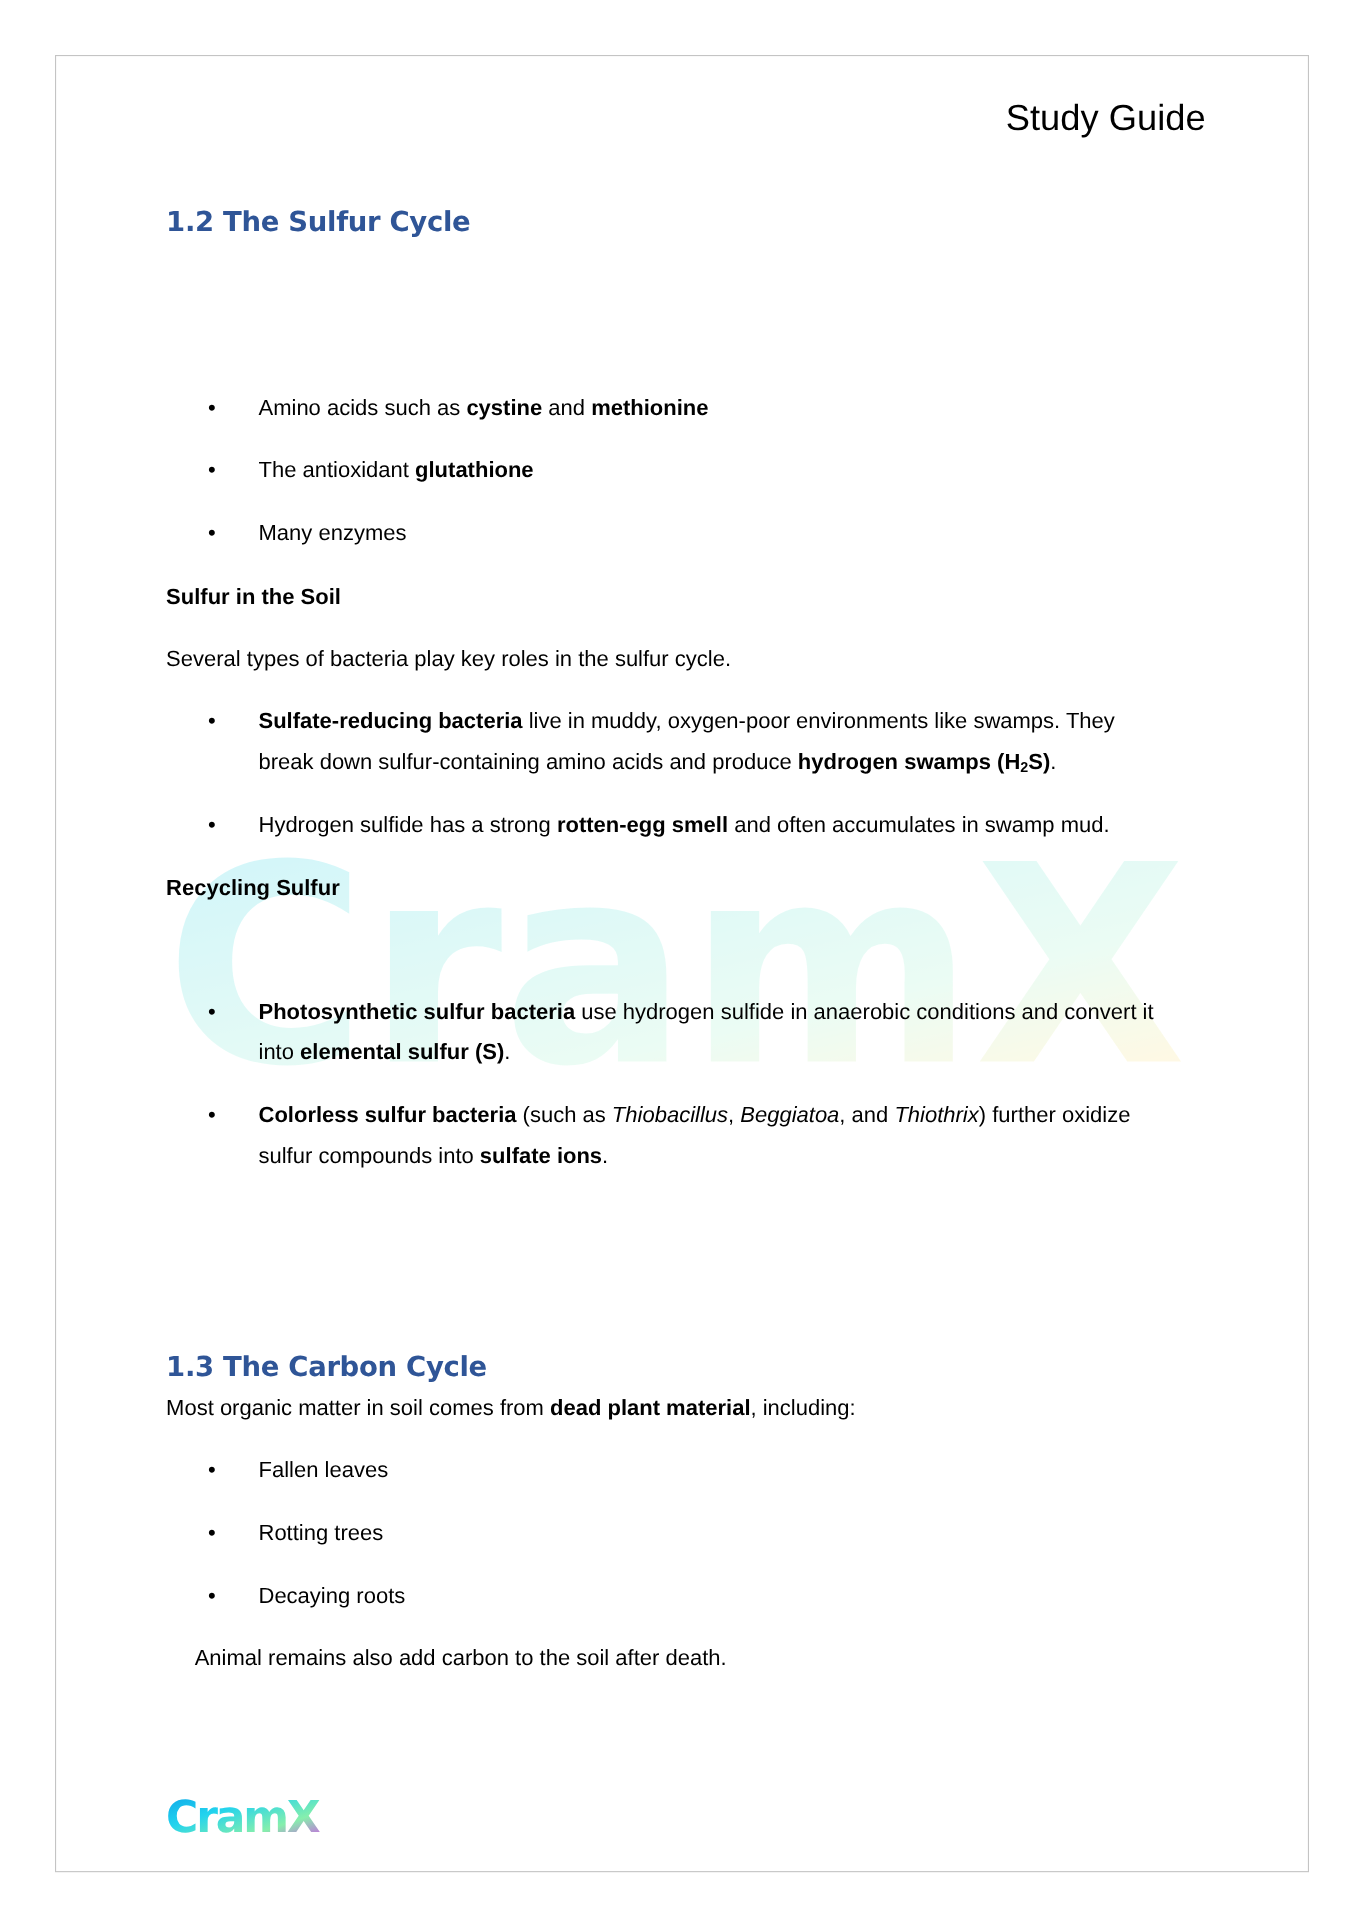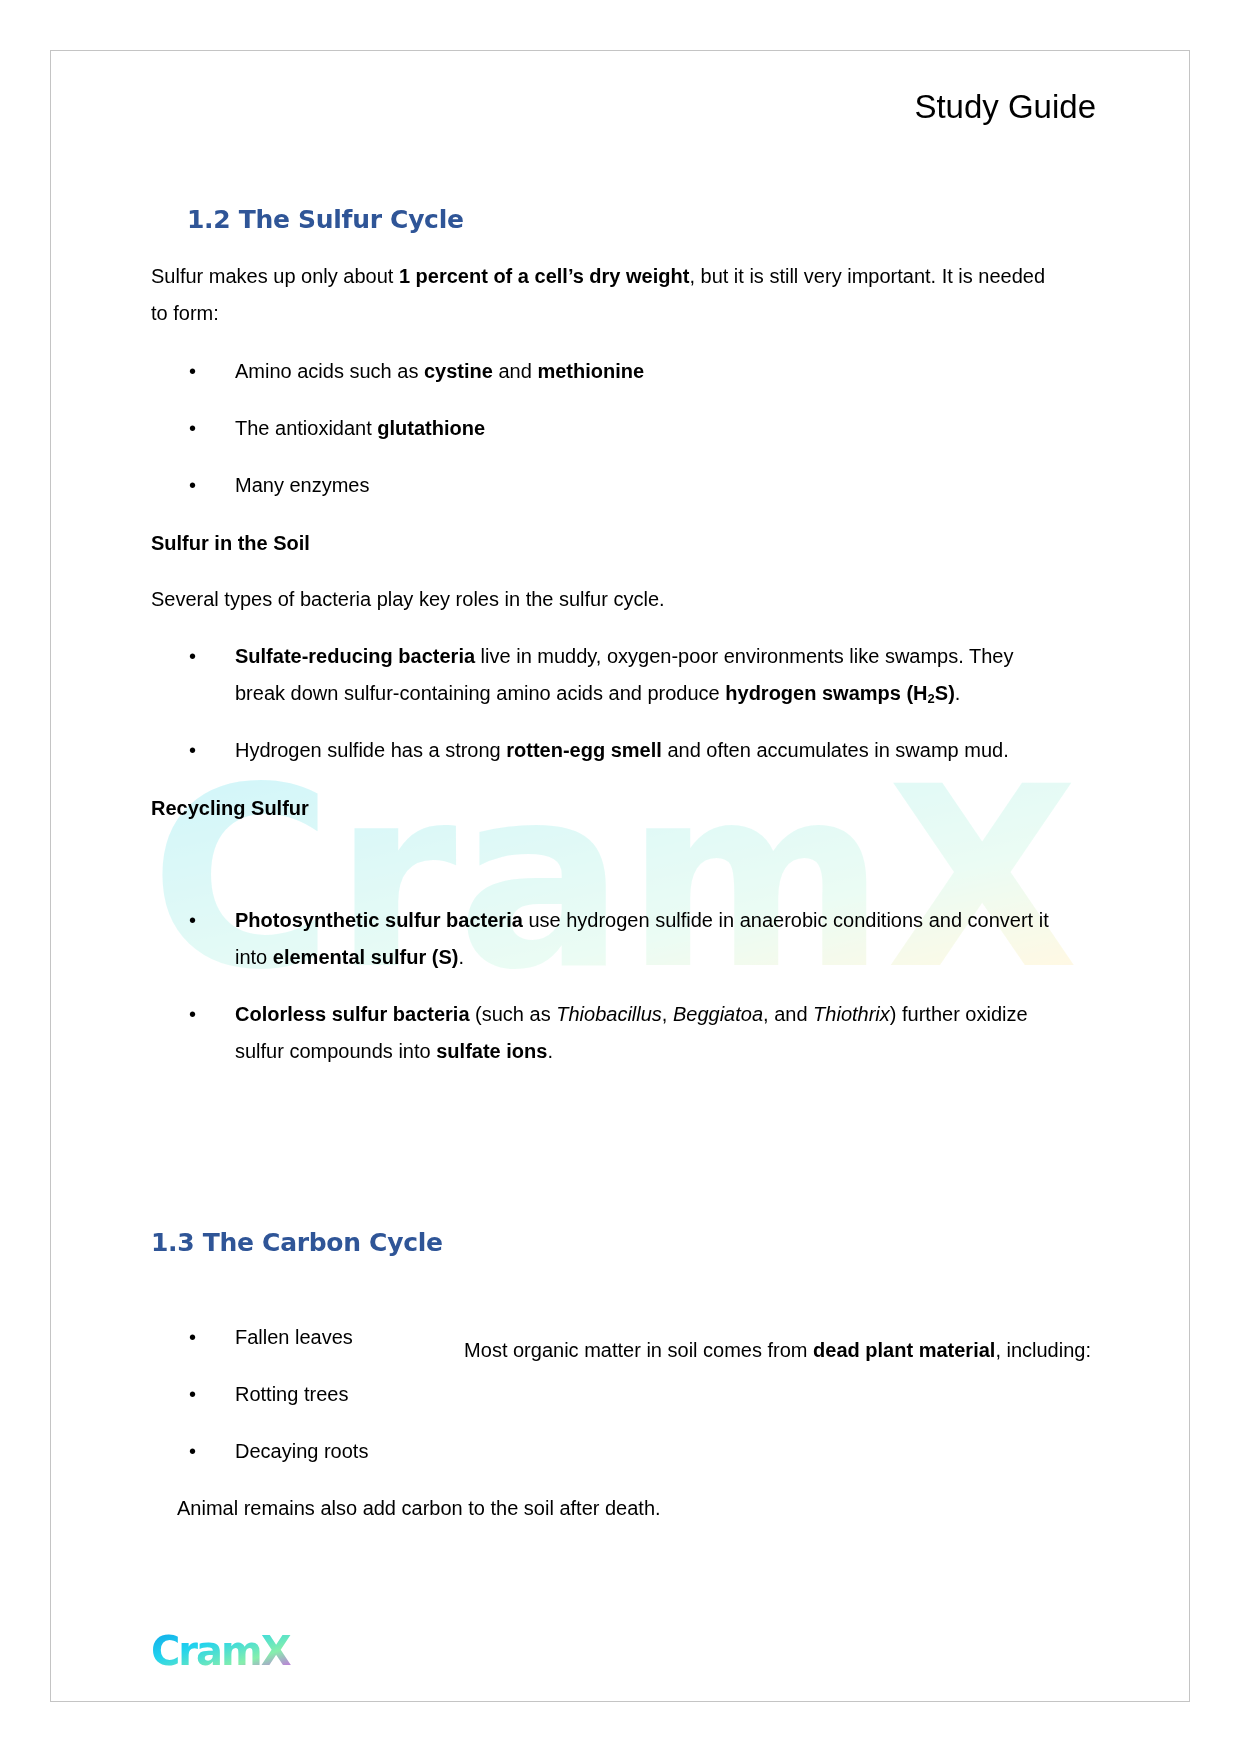--- a/index.html
+++ b/index.html
@@ -37,26 +37,22 @@
         <stop offset="0.55" stop-color="#a7f3d0"></stop>
         <stop offset="0.75" stop-color="#fde68a"></stop>
         <stop offset="1" stop-color="#e879f9"></stop>
       </linearGradient>
     </defs>
     <text x="0" y="205" font-family="DejaVu Sans, sans-serif" font-weight="bold" font-size="250" fill="url(#wmg)">CramX.ai</text>
   </svg>
 
   <div class="abs doc-title">Study Guide</div>
 
-  <div class="abs h2" style="top:205px;margin-left:36px;">1.2 The Sulfur Cycle</div>
+  <div class="abs h2" style="top:187px;">1.2 The Sulfur Cycle</div>
 
-  <div class="abs p" style="top:258px;">
-    <span>Sulfur makes up only about </span><b>1 percent of a cell’s dry weight</b><span>, but it is still very important. It is needed</span><br>
-    <span>to form:</span>
-  </div>
 
   <div class="abs li" style="top:353px;">
     <span class="bullet">•</span>
     <span class="txt"><span>Amino acids such as </span><b>cystine</b><span> and </span><b>methionine</b></span>
   </div>
   <div class="abs li" style="top:410px;">
     <span class="bullet">•</span>
     <span class="txt"><span>The antioxidant </span><b>glutathione</b></span>
   </div>
   <div class="abs li" style="top:467px;">
@@ -96,21 +92,21 @@
     <span class="bullet">•</span>
     <span class="txt">
       <b>Colorless sulfur bacteria</b><span> (such as </span><i>Thiobacillus</i><span>, </span><i>Beggiatoa</i><span>, and </span><i>Thiothrix</i><span>) further oxidize</span><br>
       <span>sulfur compounds into </span><b>sulfate ions</b><span>.</span>
     </span>
   </div>
 
 
   <div class="abs h2" style="top:1208px;margin-top:20px;">1.3 The Carbon Cycle</div>
 
-  <div class="abs p" style="top:1332px;text-align:right;">
+  <div class="abs p" style="top:1262px;">
     <span>Most organic matter in soil comes from </span><b>dead plant material</b><span>, including:</span>
   </div>
 
   <div class="abs li" style="top:1319px;">
     <span class="bullet">•</span>
     <span class="txt">Fallen leaves</span>
   </div>
   <div class="abs li" style="top:1376px;">
     <span class="bullet">•</span>
     <span class="txt">Rotting trees</span>

